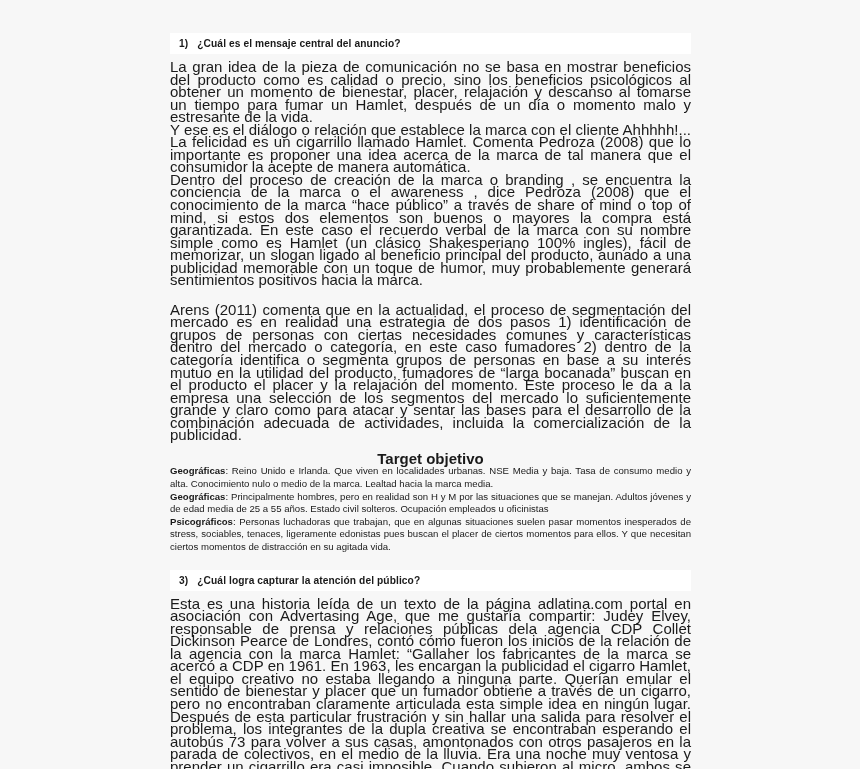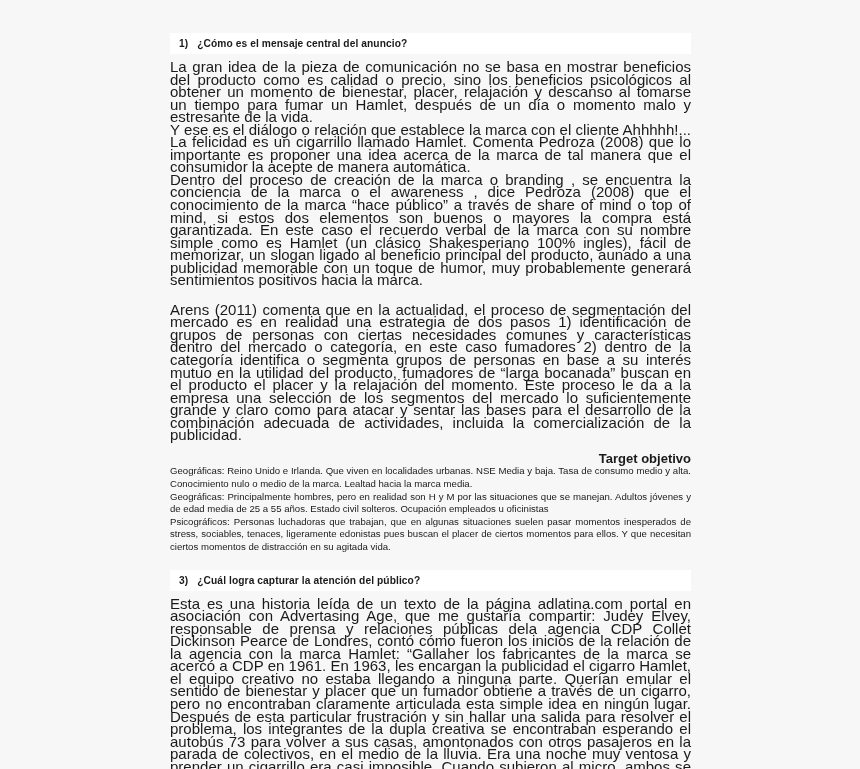--- a/index.html
+++ b/index.html
@@ -57,42 +57,42 @@
     letter-spacing: 0.01px;
   }
   p.body + p.body {
     margin-top: 0;
   }
 
   .block-gap-1 { height: 17px; }
   .block-gap-3 { height: 16px; }
   .block-gap-small { height: 11px; }
 
-  .lbl { font-weight: normal; }
+  .lbl { font-weight: bold; }
 
   .target-block {
     font-size: 9.6px;
     line-height: 12.6px;
     text-align: justify;
   }
   .target-title {
     font-weight: bold;
-    font-size: 13px;
+    font-size: 15px;
     line-height: 12.6px;
-    text-align: right;
+    text-align: center;
   }
 </style>
 </head>
 <body>
 
 <div class="page">
   <div class="content">
 
     <div class="qheading">
-      <span class="qnum">1)</span><span>¿Cómo es el mensaje central del anuncio?</span>
+      <span class="qnum">1)</span><span>¿Cuál es el mensaje central del anuncio?</span>
     </div>
 
     <p class="body">La gran idea de la pieza de comunicación no se basa en mostrar beneficios del producto como es calidad o precio, sino los beneficios psicológicos al obtener un momento de bienestar, placer, relajación y descanso al tomarse un tiempo para fumar un Hamlet, después de un día o momento malo y estresante de la vida.</p>
     <p class="body">Y ese es el diálogo o relación que establece la marca con el cliente Ahhhhh!... La felicidad es un cigarrillo llamado Hamlet. Comenta Pedroza (2008) que lo importante es proponer una idea acerca de la marca de tal manera que el consumidor la acepte de manera automática.</p>
     <p class="body">Dentro del proceso de creación de la marca o branding , se encuentra la conciencia de la marca o el awareness , dice Pedroza (2008) que el conocimiento de la marca  “hace público” a través de share of mind o top of mind, si estos dos elementos son buenos o mayores la compra está garantizada. En este caso el recuerdo verbal de la marca con su nombre simple como es Hamlet (un clásico Shakesperiano 100% ingles), fácil de memorizar, un slogan ligado al beneficio principal del producto, aunado a una publicidad memorable con un toque de humor, muy probablemente generará sentimientos positivos hacia la marca.</p>
 
     <div class="block-gap-1"></div>
 
 
     <p class="body">Arens (2011) comenta que en la actualidad, el proceso de segmentación del mercado es en realidad una estrategia de dos pasos 1)   identificación de grupos de personas con ciertas necesidades comunes y características dentro del mercado o categoría, en este caso fumadores 2) dentro de la categoría identifica o segmenta grupos de personas en base  a su interés mutuo en la utilidad del producto, fumadores de “larga bocanada” buscan en el producto el placer y la relajación del momento. Este proceso le da a la empresa una selección de los segmentos del mercado lo suficientemente grande y claro como para atacar y sentar las bases para el desarrollo de la combinación adecuada de actividades, incluida la comercialización de la publicidad.</p>

